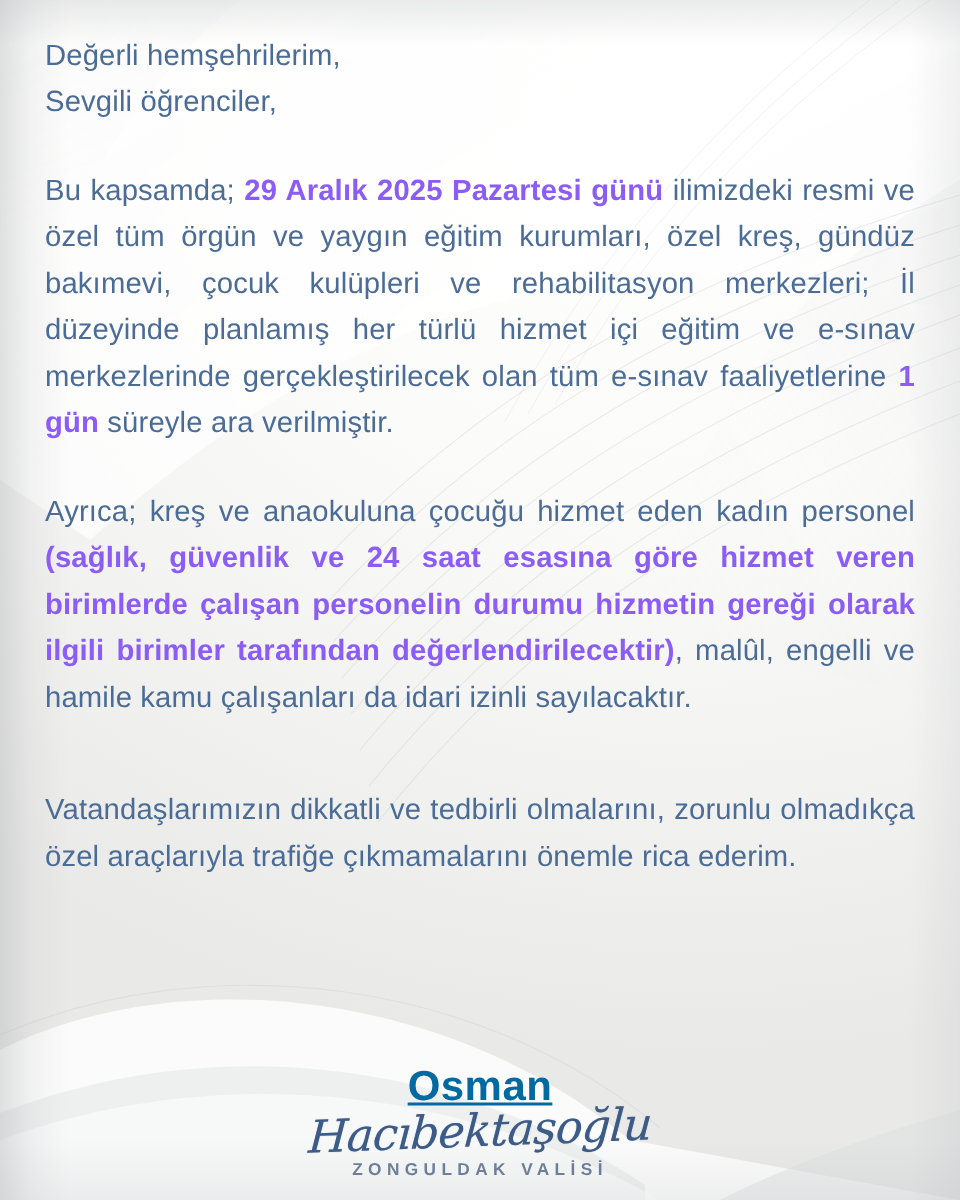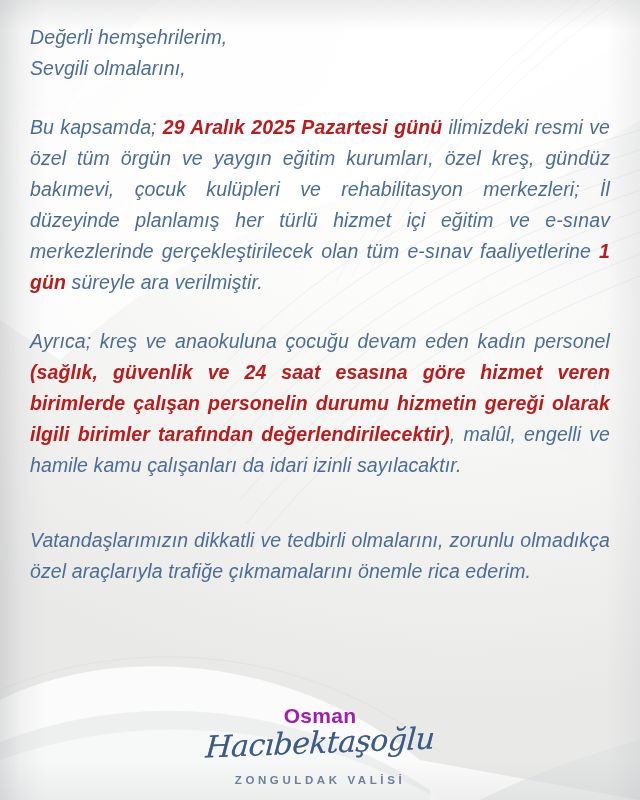--- a/index.html
+++ b/index.html
@@ -69,75 +69,75 @@
     position: absolute;
     left: 30px;
     top: 22px;
     width: 580px;
     color: #4b6c97;
     font-size: 19.5px;
     line-height: 31px;
     text-align: justify;
     text-justify: inter-word;
     letter-spacing: 0.1px;
-    font-style: italic;
   }
 
   .para {
     margin: 0 0 28px 0;
     text-align: justify;
   }
   .para:last-of-type { margin-bottom: 0; margin-top: 44px; }
 
   
   .para.greeting {
     text-align: left;
     margin-bottom: 28px;
   }
 
   strong.em {
     font-weight: bold;
-    color: #b91c1c;
+    color: #8b5cf6;
   }
 
   
   .signature {
     position: absolute;
     left: 0;
     right: 0;
     bottom: 14px;
     text-align: center;
     line-height: 1;
   }
   .sig-name {
-    font-size: 21px;
+    font-size: 28px;
     font-weight: bold;
-    color: #a21caf;
+    color: #0369a1;
     letter-spacing: 0.3px;
     margin-bottom: 1px;
+    text-decoration: underline;
   }
   .sig-script {
     font-family: "DejaVu Serif", serif;
     font-style: italic;
     font-size: 30px;
     color: #3c5b86;
     letter-spacing: -0.6px;
     transform: rotate(-2.2deg) skewX(-6deg);
     transform-origin: center;
     display: block;
     margin: -1px 0 1px 0;
     line-height: 1.15;
     text-shadow: 0 0 0.6px rgba(60,91,134,0.55);
   }
   .sig-title {
     font-size: 11.5px;
     font-weight: bold;
     color: #6d7f97;
     letter-spacing: 3.6px;
-    margin-top: 14px;
+    margin-top: 2px;
   }
 </style>
 </head>
 <body>
 
 <div class="poster">
 
   <div class="bg-base"></div>
 
   <svg class="bg-curves" viewBox="0 0 640 800" preserveAspectRatio="none" xmlns="http://www.w3.org/2000/svg">
@@ -189,27 +189,27 @@
 
   <div class="bg-vignette-left"></div>
   <div class="bg-vignette-top"></div>
   <div class="bg-vignette-right"></div>
   <div class="bg-vignette-bottom"></div>
 
   <div class="content">
 
     <p class="para greeting">
       <span>Değerli hemşehrilerim,</span><br>
-      <span>Sevgili olmalarını,</span>
+      <span>Sevgili öğrenciler,</span>
     </p>
 
 
     <p class="para"><span>Bu kapsamda; </span><strong class="em">29 Aralık 2025 Pazartesi günü</strong><span> ilimizdeki resmi ve özel tüm örgün ve yaygın eğitim kurumları, özel kreş, gündüz bakımevi, çocuk kulüpleri ve rehabilitasyon merkezleri; İl düzeyinde planlamış her türlü hizmet içi eğitim ve e-sınav merkezlerinde gerçekleştirilecek olan tüm e-sınav faaliyetlerine </span><strong class="em">1 gün</strong><span> süreyle ara verilmiştir.</span></p>
 
-    <p class="para"><span>Ayrıca; kreş ve anaokuluna çocuğu devam eden kadın personel </span><strong class="em">(sağlık, güvenlik ve 24 saat esasına göre hizmet veren birimlerde çalışan personelin durumu hizmetin gereği olarak ilgili birimler tarafından değerlendirilecektir)</strong><span>, malûl, engelli ve hamile kamu çalışanları da idari izinli sayılacaktır.</span></p>
+    <p class="para"><span>Ayrıca; kreş ve anaokuluna çocuğu hizmet eden kadın personel </span><strong class="em">(sağlık, güvenlik ve 24 saat esasına göre hizmet veren birimlerde çalışan personelin durumu hizmetin gereği olarak ilgili birimler tarafından değerlendirilecektir)</strong><span>, malûl, engelli ve hamile kamu çalışanları da idari izinli sayılacaktır.</span></p>
 
     <p class="para"><span>Vatandaşlarımızın dikkatli ve tedbirli olmalarını, zorunlu olmadıkça özel araçlarıyla trafiğe çıkmamalarını önemle rica ederim.</span></p>
 
   </div>
 
   <div class="signature">
     <div class="sig-name">Osman</div>
     <span class="sig-script">Hacıbektaşoğlu</span>
     <div class="sig-title">ZONGULDAK VALİSİ</div>
   </div>

